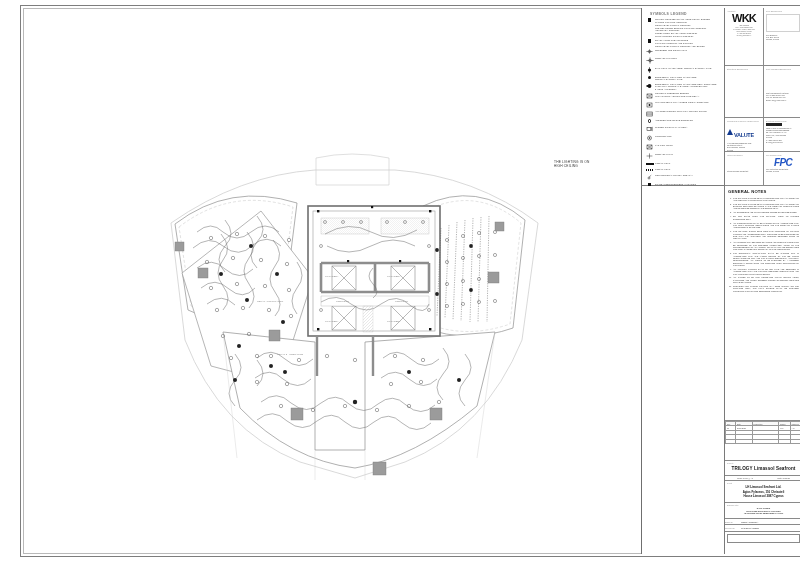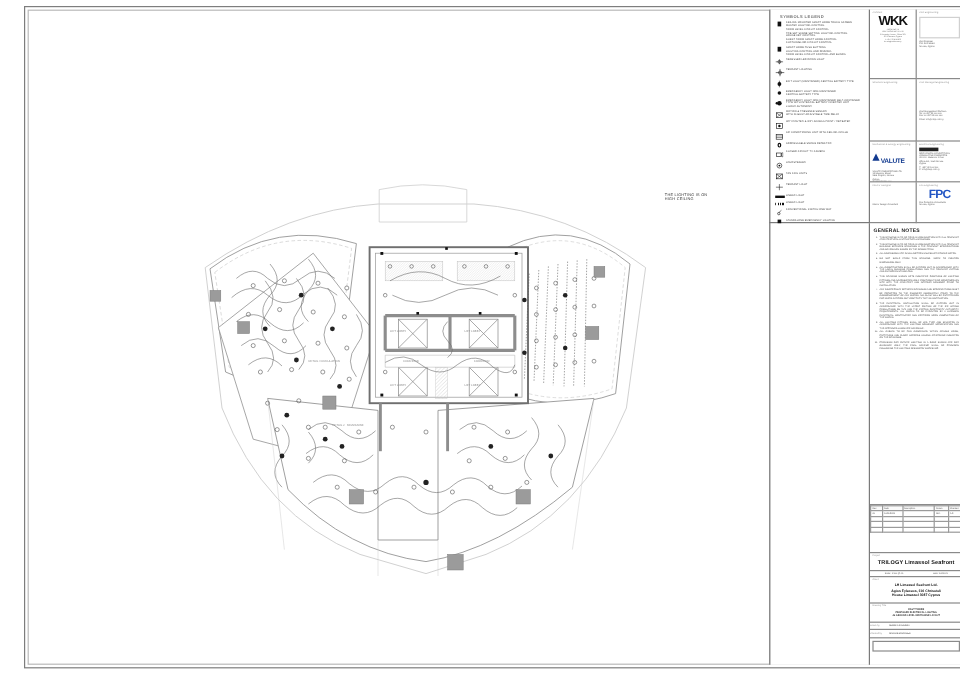--- a/index.html
+++ b/index.html
@@ -125,20 +125,21 @@
     font-size: 1.6px; color:#666; text-align:center; line-height:2.1px;
     margin-top: 1px; white-space: pre-line;
   }
   .logo-blue {
     font-size: 5.5px; font-weight: bold; color: #123a8f;
     letter-spacing: -.3px; line-height: 6px;
   }
   .logo-fpc {
     font-size: 10px; font-weight: bold; color: #2255c4;
     letter-spacing: -.6px; text-align:center; line-height: 11px;
+    font-style: italic;
   }
   .tri-mark {
     display:inline-block; width:0;height:0;
     border-left:3px solid transparent; border-right:3px solid transparent;
     border-bottom:6px solid #123a8f; vertical-align:middle; margin-right:1px;
   }
   .logo-dark-bar {
     width: 16px; height: 3px; background: #222; margin-bottom: 1px;
   }
 

